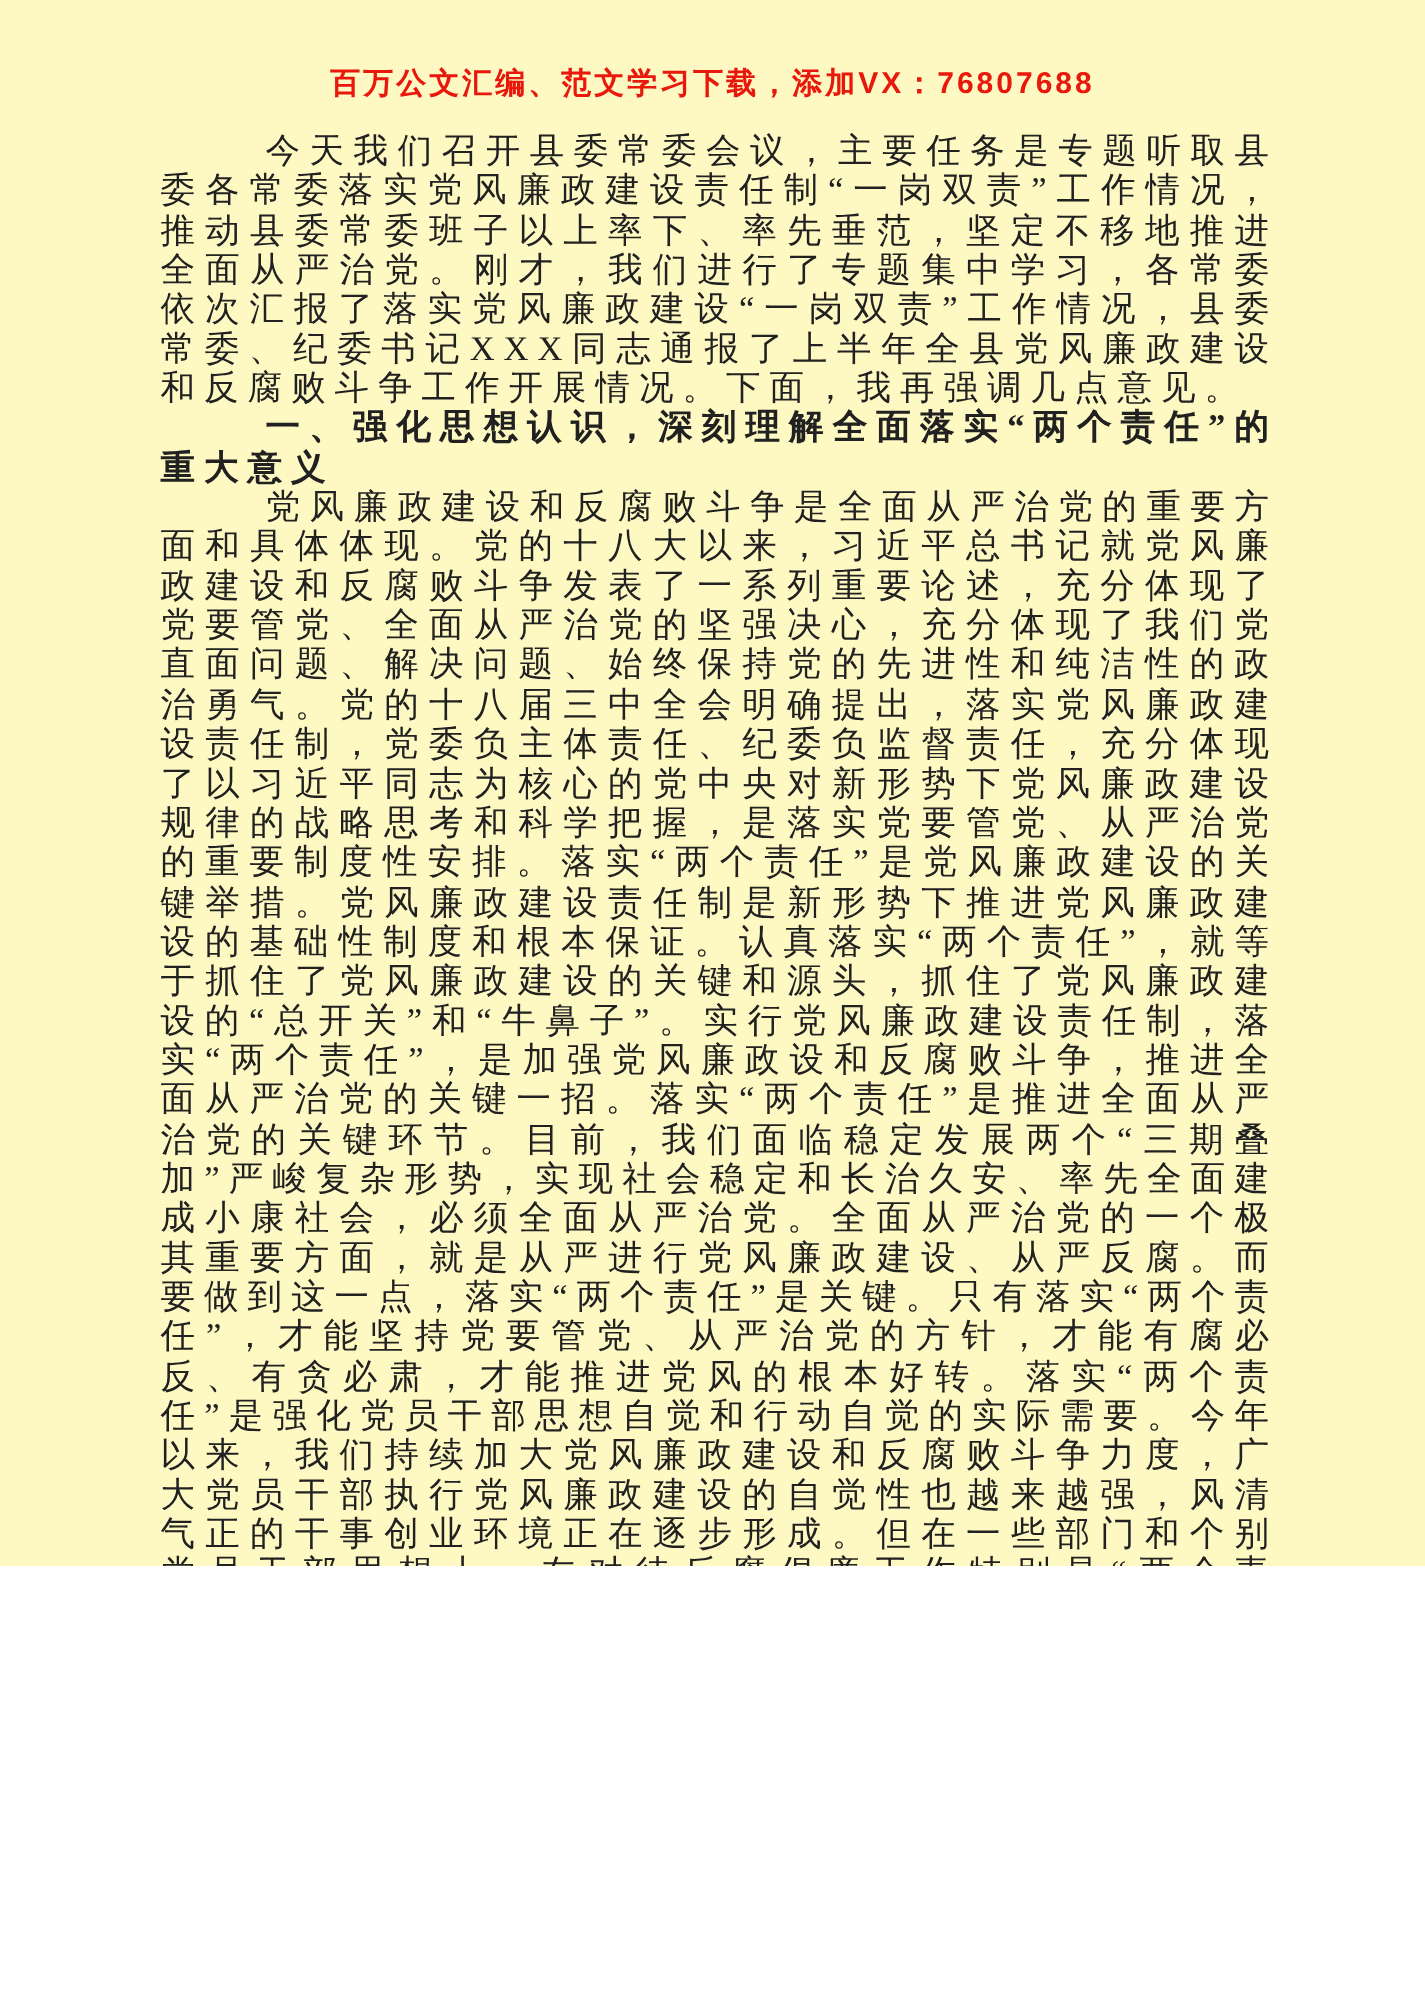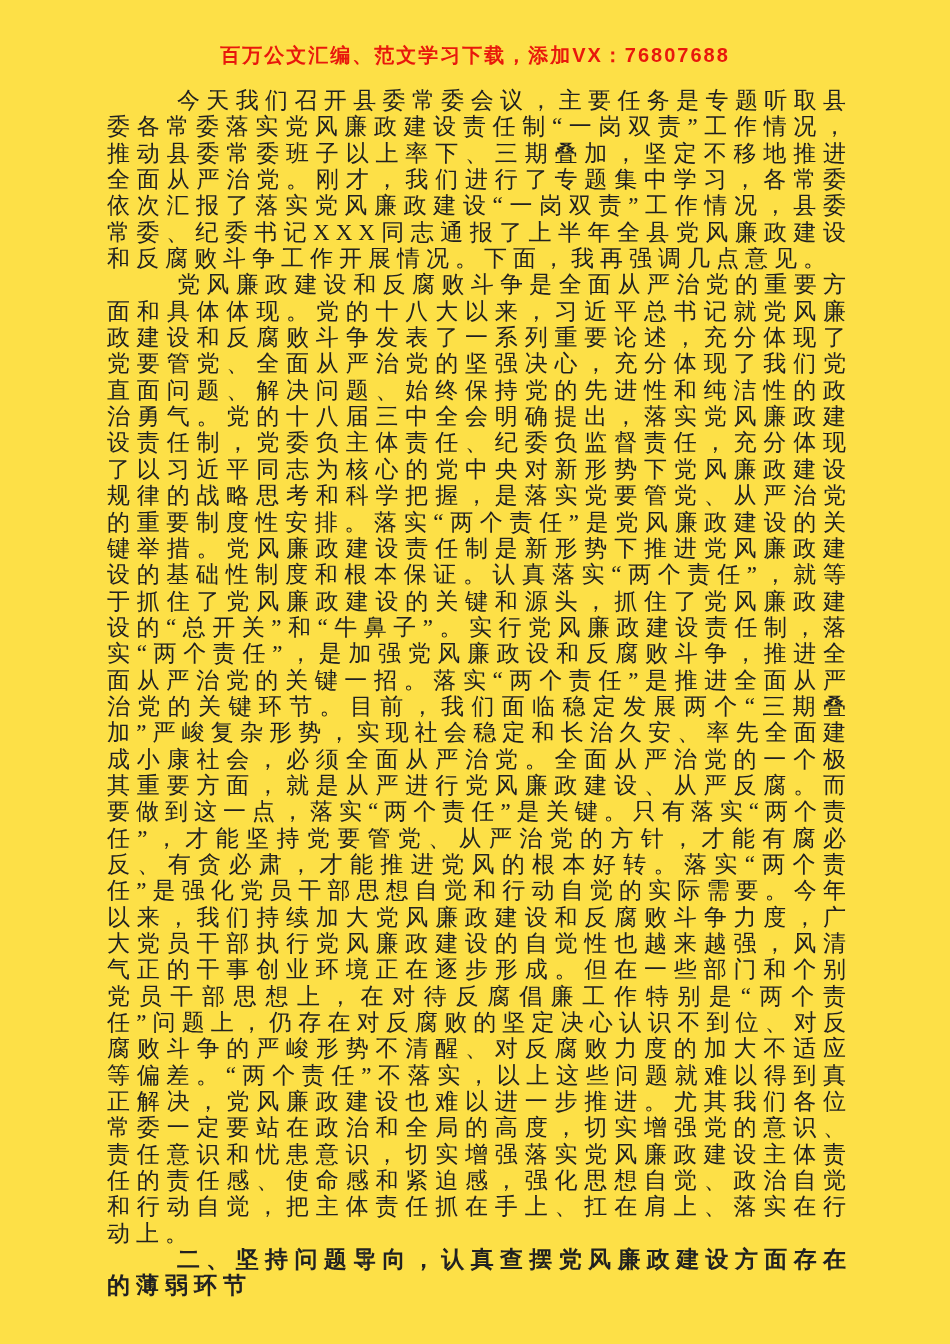--- a/index.html
+++ b/index.html
@@ -3,22 +3,22 @@
 <meta charset="utf-8">
 <style>
   html, body {
     margin: 0;
     padding: 0;
     background: #ffffff;
   }
   .page {
     position: relative;
     width: 950px;
-    height: 1344px;
-    background: #fde047;
+    height: 1044px;
+    background: #fef9c3;
     overflow: hidden;
     font-family: "Liberation Serif", "DejaVu Serif", serif;
     color: #212121;
   }
   .promo-header {
     position: absolute;
     top: 42px;
     left: 0;
     width: 950px;
     text-align: center;
@@ -66,22 +66,23 @@
 </head>
 <body>
 
 <div class="page">
 
   <div class="promo-header" style="color: rgb(232, 24, 12);">百万公文汇编、范文学习下载，添加VX：76807688</div>
 
   <div class="doc-body">
 
 
-    <p class="para">今天我们召开县委常委会议，主要任务是专题听取县委各常委落实党风廉政建设责任制“一岗双责”工作情况，推动县委常委班子以上率下、三期叠加，坚定不移地推进全面从严治党。刚才，我们进行了专题集中学习，各常委依次汇报了落实党风廉政建设“一岗双责”工作情况，县委常委、纪委书记XXX同志通报了上半年全县党风廉政建设和反腐败斗争工作开展情况。下面，我再强调几点意见。</p>
+    <p class="para">今天我们召开县委常委会议，主要任务是专题听取县委各常委落实党风廉政建设责任制“一岗双责”工作情况，推动县委常委班子以上率下、率先垂范，坚定不移地推进全面从严治党。刚才，我们进行了专题集中学习，各常委依次汇报了落实党风廉政建设“一岗双责”工作情况，县委常委、纪委书记XXX同志通报了上半年全县党风廉政建设和反腐败斗争工作开展情况。下面，我再强调几点意见。</p>
 
+    <p class="heading">一、强化思想认识，深刻理解全面落实“两个责任”的重大意义</p>
 
     <p class="para">党风廉政建设和反腐败斗争是全面从严治党的重要方面和具体体现。党的十八大以来，习近平总书记就党风廉政建设和反腐败斗争发表了一系列重要论述，充分体现了党要管党、全面从严治党的坚强决心，充分体现了我们党直面问题、解决问题、始终保持党的先进性和纯洁性的政治勇气。党的十八届三中全会明确提出，落实党风廉政建设责任制，党委负主体责任、纪委负监督责任，充分体现了以习近平同志为核心的党中央对新形势下党风廉政建设规律的战略思考和科学把握，是落实党要管党、从严治党的重要制度性安排。落实“两个责任”是党风廉政建设的关键举措。党风廉政建设责任制是新形势下推进党风廉政建设的基础性制度和根本保证。认真落实“两个责任”，就等于抓住了党风廉政建设的关键和源头，抓住了党风廉政建设的“总开关”和“牛鼻子”。实行党风廉政建设责任制，落实“两个责任”，是加强党风廉政设和反腐败斗争，推进全面从严治党的关键一招。落实“两个责任”是推进全面从严治党的关键环节。目前，我们面临稳定发展两个“三期叠加”严峻复杂形势，实现社会稳定和长治久安、率先全面建成小康社会，必须全面从严治党。全面从严治党的一个极其重要方面，就是从严进行党风廉政建设、从严反腐。而要做到这一点，落实“两个责任”是关键。只有落实“两个责任”，才能坚持党要管党、从严治党的方针，才能有腐必反、有贪必肃，才能推进党风的根本好转。落实“两个责任”是强化党员干部思想自觉和行动自觉的实际需要。今年以来，我们持续加大党风廉政建设和反腐败斗争力度，广大党员干部执行党风廉政建设的自觉性也越来越强，风清气正的干事创业环境正在逐步形成。但在一些部门和个别党员干部思想上，在对待反腐倡廉工作特别是“两个责任”问题上，仍存在对反腐败的坚定决心认识不到位、对反腐败斗争的严峻形势不清醒、对反腐败力度的加大不适应等偏差。“两个责任”不落实，以上这些问题就难以得到真正解决，党风廉政建设也难以进一步推进。尤其我们各位常委一定要站在政治和全局的高度，切实增强党的意识、责任意识和忧患意识，切实增强落实党风廉政建设主体责任的责任感、使命感和紧迫感，强化思想自觉、政治自觉和行动自觉，把主体责任抓在手上、扛在肩上、落实在行动上。</p>
 
     <p class="heading">二、坚持问题导向，认真查摆党风廉政建设方面存在的薄弱环节</p>
 
   </div>
 
   <div class="page-number">1</div>
 
 </div>

